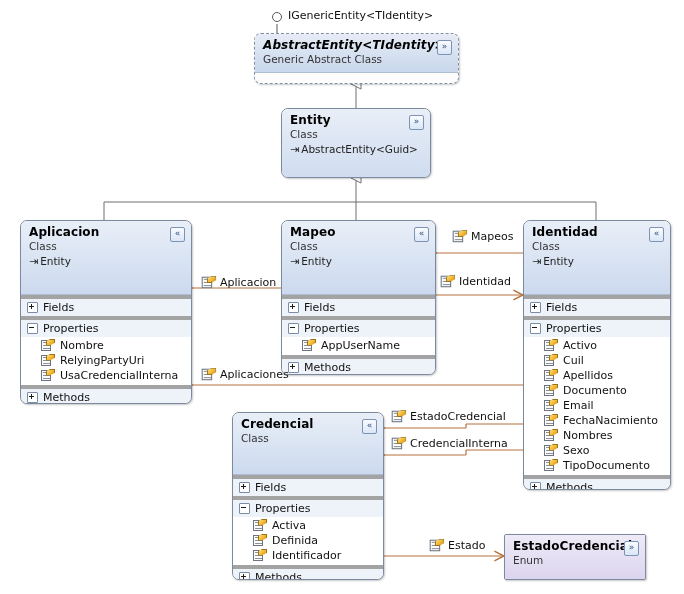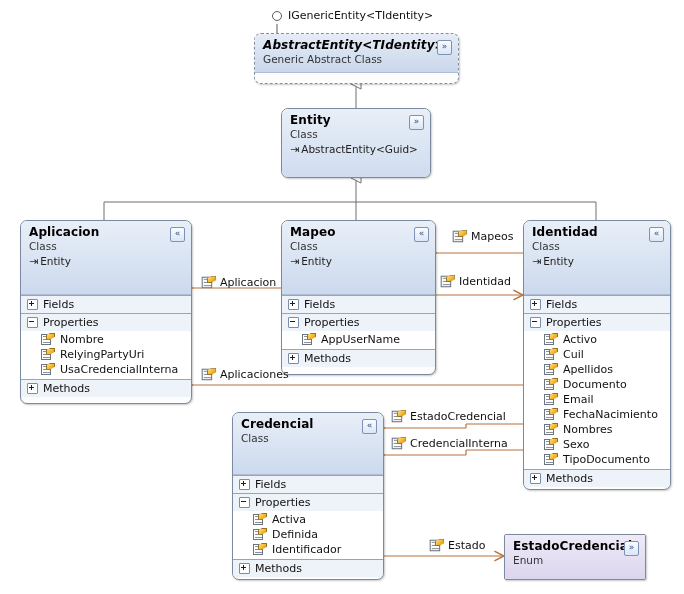--- a/index.html
+++ b/index.html
@@ -26,21 +26,21 @@
   .stereo{font-size:10.5px;color:#333;line-height:13px;margin-top:1px;}
   .base{font-size:10.5px;color:#222;line-height:14px;margin-top:1px;white-space:nowrap;}
   .base .arr{display:inline-block;margin-right:2px;color:#2a2a2a;font-size:11px;}
 
   .chev{position:absolute;right:6px;top:6px;width:13px;height:13px;
         border:1px solid #7d93b4;border-radius:2px;
         background:linear-gradient(to bottom,#fafcff,#dae6f6);
         font-size:9px;line-height:11px;text-align:center;color:#2b4b7e;}
 
   .sect{display:flex;align-items:center;gap:5px;padding:2px 6px;
-        border-top:1px solid #a3a3a3;background:#eef2f9;font-size:11px;color:#111;}
+        border-top:4px solid #a3a3a3;background:#eef2f9;font-size:11px;color:#111;}
   .pm{width:9px;height:9px;border:1px solid #7a8ca6;background:#fff;
       position:relative;flex:0 0 9px;border-radius:1px;}
   .pm::before{content:"";position:absolute;left:1px;top:3px;width:5px;height:1px;background:#1d1d1d;}
   .pm.plus::after{content:"";position:absolute;left:3px;top:1px;width:1px;height:5px;background:#1d1d1d;}
 
   .members{background:#fff;padding:1px 0 2px 0;text-align:right;}
   .member{display:flex;align-items:center;gap:6px;padding:0 6px 0 20px;height:15px;font-size:11px;color:#111;}
 
   
   .picon{flex:0 0 13px;width:13px;height:12px;position:relative;}
@@ -52,21 +52,21 @@
            background:linear-gradient(135deg,#ffe07a 0%,#f2b32e 60%,#d89512 100%);
            border:1px solid #9a7314;box-sizing:border-box;
            clip-path:polygon(0 40%,55% 0,100% 0,100% 60%,45% 100%,0 100%);}
 
   
   .alabel{position:absolute;display:flex;align-items:center;gap:5px;
           font-size:11px;color:#111;white-space:nowrap;}
   .alabel .picon{transform:scale(1.05);}
 
   
-  .lolli{position:absolute;display:flex;align-items:center;gap:6px;font-size:11px;color:#111;white-space:nowrap;}
+  .lolli{position:absolute;display:flex;align-items:flex-end;gap:6px;font-size:11px;color:#111;white-space:nowrap;}
   .circ{width:10px;height:10px;border:1.5px solid #5a5a5a;border-radius:50%;background:#fff;box-sizing:border-box;}
 </style>
 </head>
 <body>
 
 <div id="canvas">
 
   <svg class="wires" viewBox="0 0 684 594">
     <defs>
       <marker id="hollowTri" markerWidth="12" markerHeight="12" refX="6" refY="6" orient="auto">

